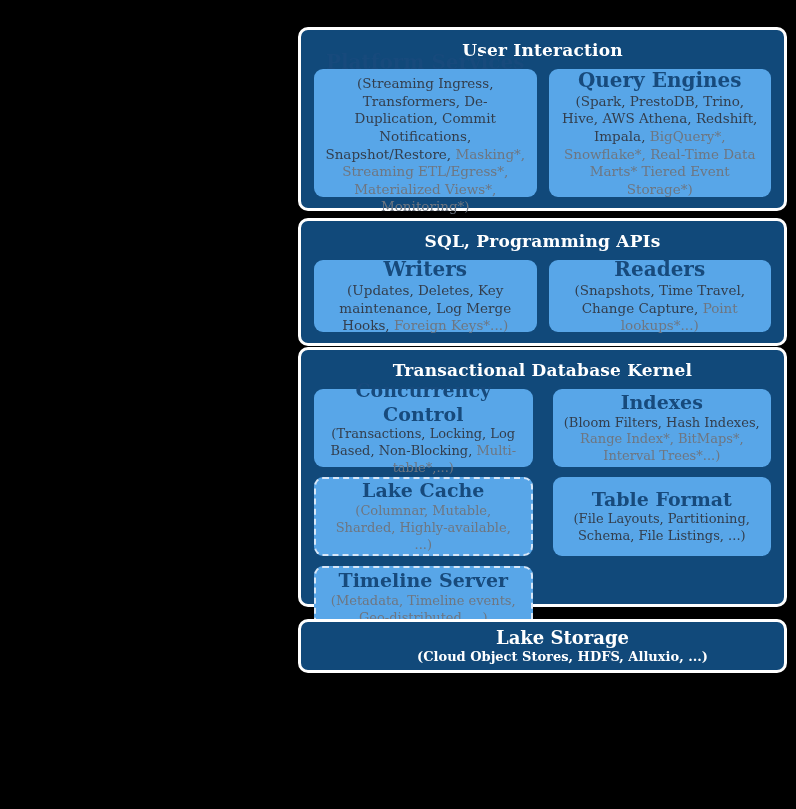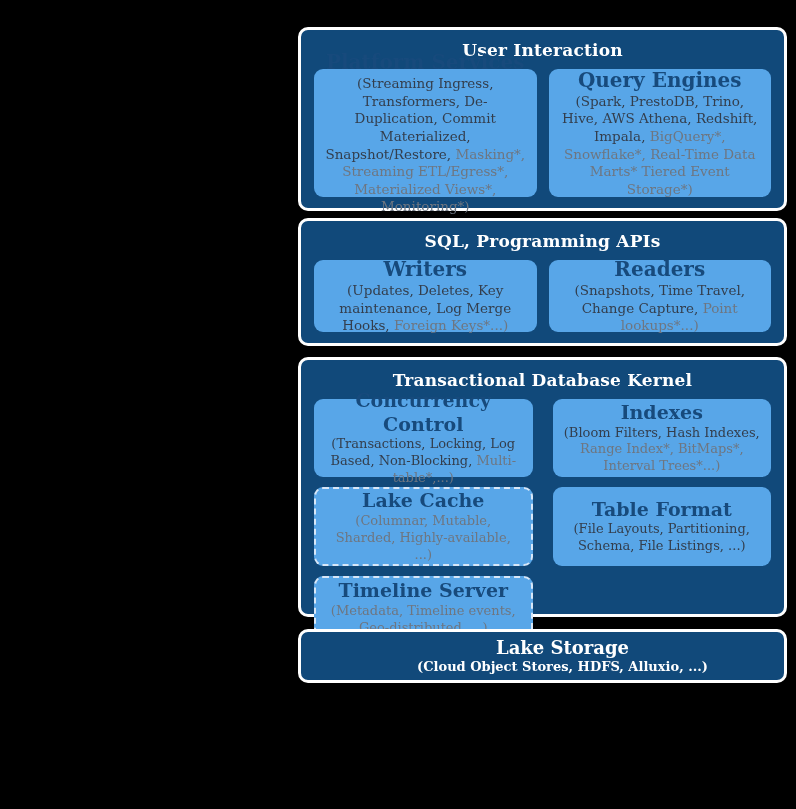--- a/index.html
+++ b/index.html
@@ -69,21 +69,21 @@
     font-size: 13.5px;
     color: #333E4D;
     line-height: 1.3;
   }
   .t-gray { color: #6E7681; }
   .box-title.sm { font-size: 19px; }
   .box-text.sm { font-size: 13px; }
   
   #sec-user { height: 184px; margin-bottom: 7px; }
   #sec-user .box { height: 128px; }
-  #sec-sql { height: 128px; margin-bottom: 11px; }
+  #sec-sql { height: 128px; margin-bottom: 1px; }
   #sec-sql .box { height: 72px; }
   #sec-kernel { height: 260px; margin-bottom: 12px; }
   #sec-off { height: 54px; margin-bottom: 5px; }
   #sec-lake { height: 54px; padding-left: 40px; }
   .bar {
     display: flex;
     flex-direction: column;
     justify-content: center;
     align-items: center;
   }
@@ -103,21 +103,21 @@
 </head>
 <body>
 
 <div class="stack">
 
   <div class="panel" id="sec-user">
     <div class="panel-title">User Interaction</div>
     <div class="boxes-row">
       <div class="box">
         <div class="box-title">Platform Services</div>
-        <div class="box-text"><span>(Streaming Ingress, Transformers, De-Duplication, Commit Materialized, Snapshot/Restore, </span><span class="t-gray">Masking*, Streaming ETL/Egress*, Materialized Views*,  Monitoring*)</span></div>
+        <div class="box-text"><span>(Streaming Ingress, Transformers, De-Duplication, Commit Notifications, Snapshot/Restore, </span><span class="t-gray">Masking*, Streaming ETL/Egress*, Materialized Views*,  Monitoring*)</span></div>
       </div>
       <div class="box">
         <div class="box-title">Query Engines</div>
         <div class="box-text"><span>(Spark, PrestoDB, Trino, Hive, AWS Athena, Redshift, Impala, </span><span class="t-gray">BigQuery*, Snowflake*, Real-Time Data Marts* Tiered Event Storage*)</span></div>
       </div>
     </div>
   </div>
 
   <div class="panel" id="sec-sql">
     <div class="panel-title">SQL, Programming APIs</div>

